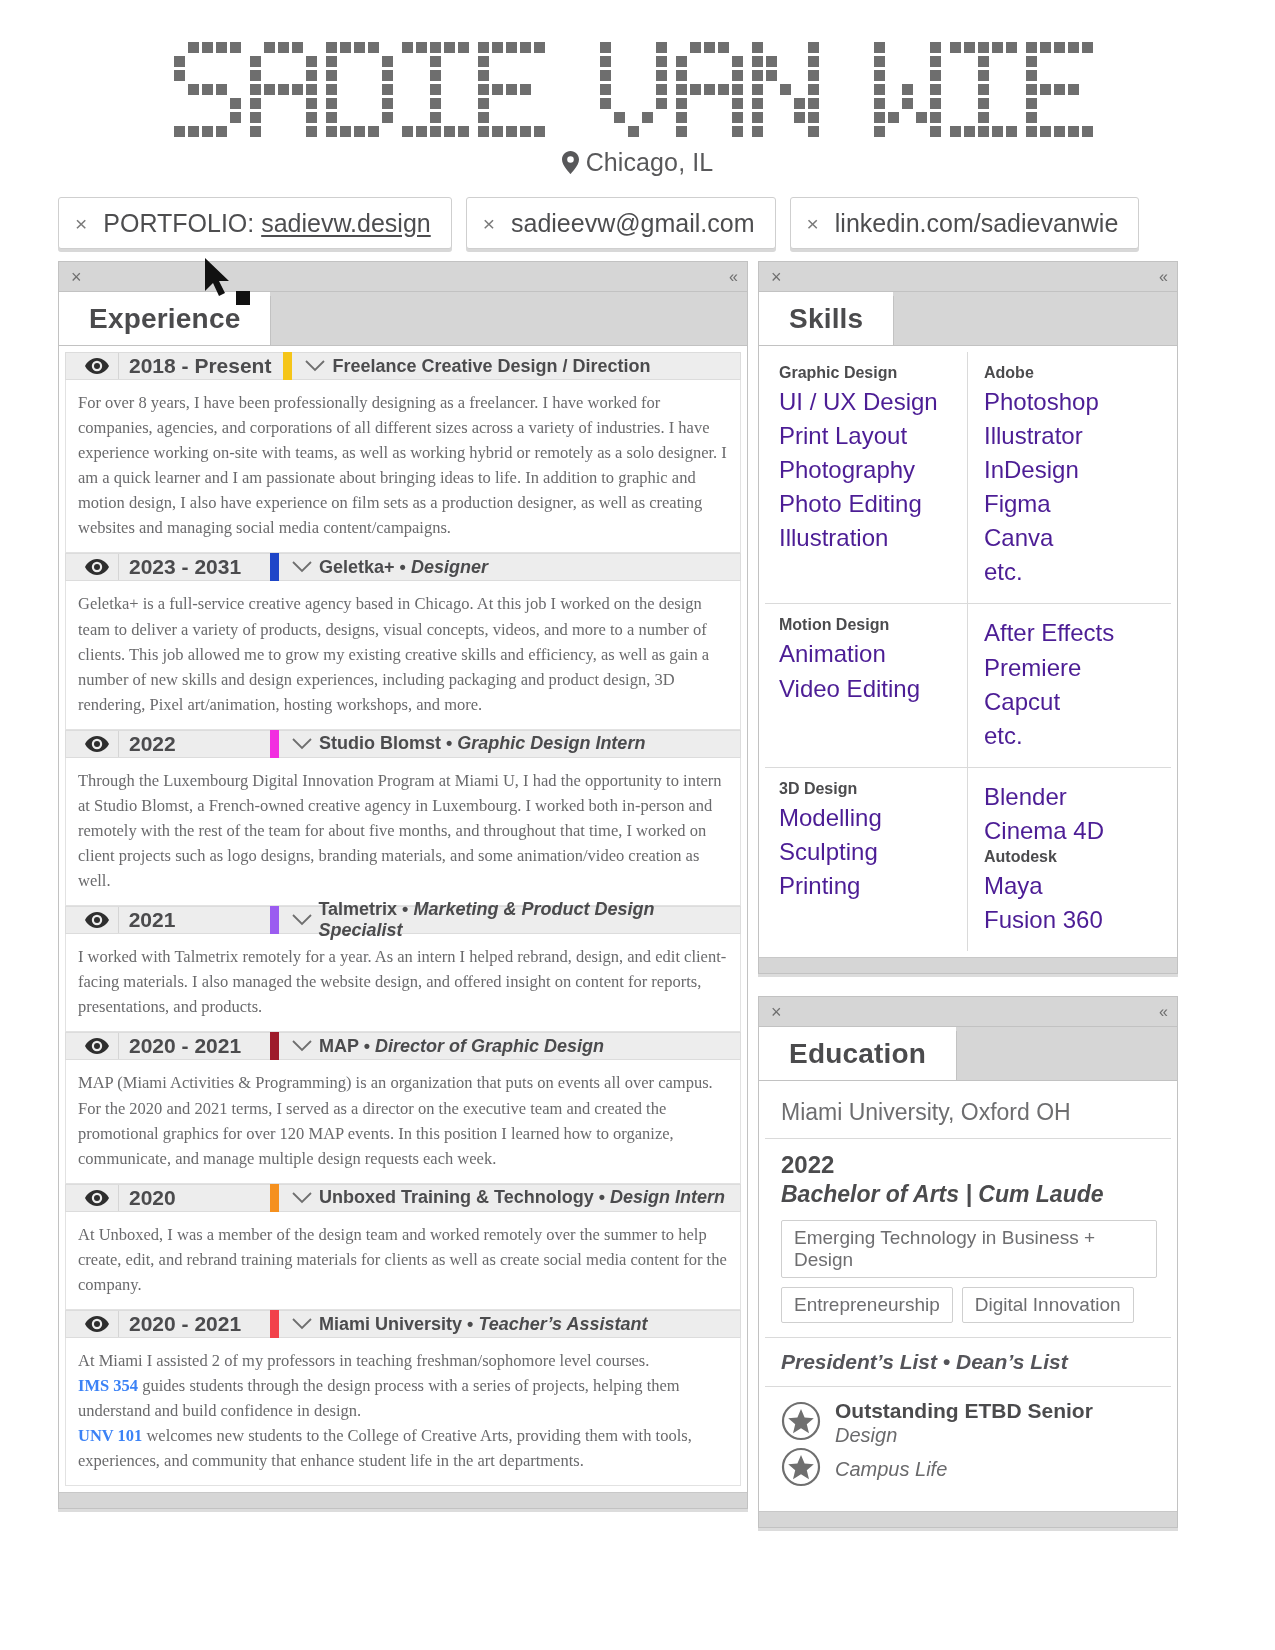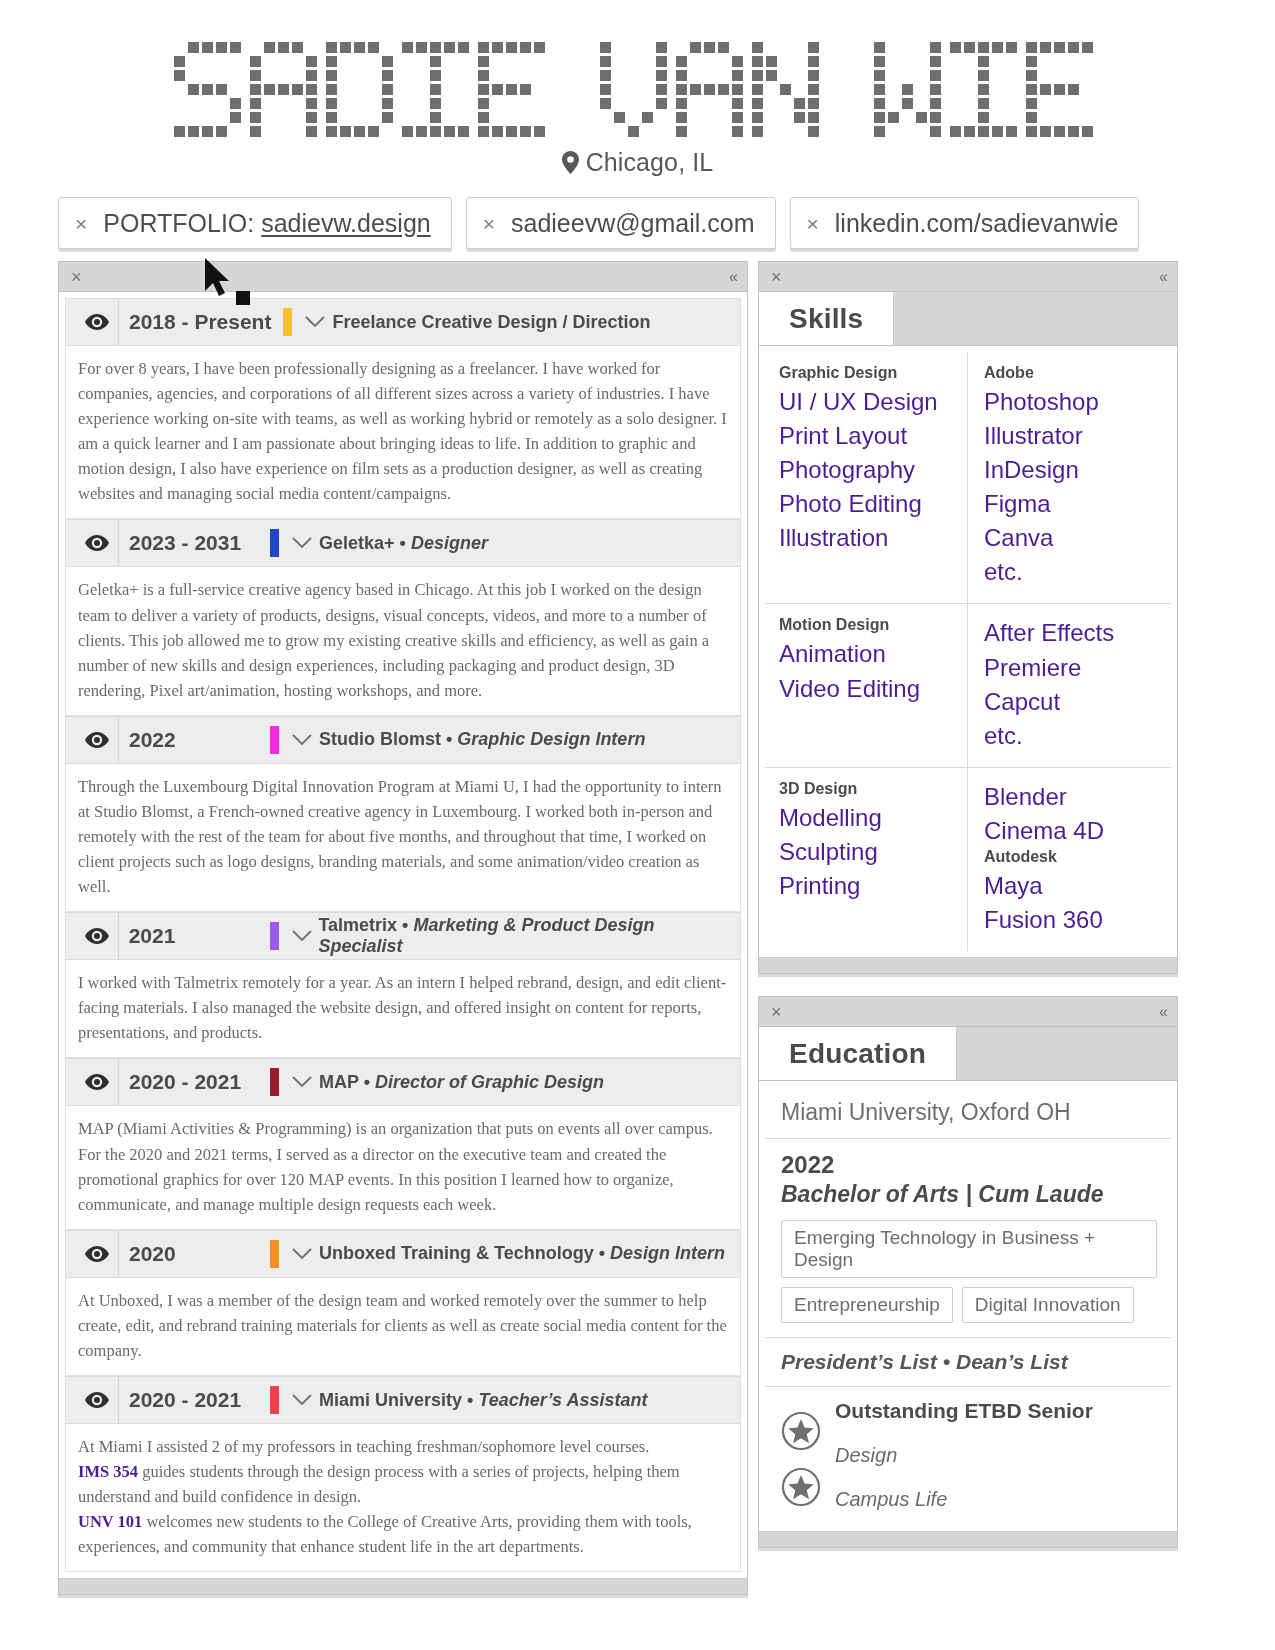--- a/index.html
+++ b/index.html
@@ -75,38 +75,38 @@
     font-size: 28px; font-weight: 700; color: #4b4b4d; letter-spacing: .2px;
   }
   .panel-tabrow .tab-filler { flex: 1; background: #d6d6d6; border-left: 1px solid #c2c2c2; margin: 4px 4px 0 0; }
   .panel-inner { padding: 6px; background: #ffffff; }
   .panel-foot { height: 16px; background: #d6d6d6; border-top: 1px solid #c8c8c8; }
 
   
   .exp-list { display: flex; flex-direction: column; }
   .exp-head {
     background: #ededed; border: 1px solid #dcdcdc;
-    height: 48px; display: flex; align-items: center; gap: 0;
+    height: 28px; display: flex; align-items: center; gap: 0;
     padding: 0 0 0 10px;
   }
   .eye { width: 42px; display: flex; align-items: center; justify-content: center; }
   .exp-date {
     font-size: 21px; font-weight: 700; color: #4b4b4d;
     padding: 0 10px 0 10px; min-width: 150px; border-left: 1px solid #d5d5d5;
     display: flex; align-items: center; height: 100%;
   }
   .exp-bar { width: 9px; height: 28px; flex: none; margin: 0 6px 0 2px; }
   .chev { width: 34px; display: flex; align-items: center; justify-content: center; color: #6f6f6f; }
   .exp-title { font-size: 18px; color: #4b4b4d; font-weight: 600; }
   .exp-title i { font-style: italic; font-weight: 600; }
   .exp-body {
     border: 1px solid #e2e2e2; border-top: none; padding: 10px 12px 12px 12px;
     font-size: 16.5px; line-height: 1.52; color: #6a6a6c; font-family: Liberation Serif, serif;
   }
-  .exp-body b { color: #4c1d95; font-weight: 700; }
+  .exp-body b { color: #3b82f6; font-weight: 700; }
 
   
   .skills-grid { display: flex; flex-direction: column; }
   .skills-row { display: flex; border-bottom: 1px solid #dadada; }
   .skills-row:last-child { border-bottom: none; }
   .sk-left { width: 50%; padding: 12px 14px 14px 14px; border-right: 1px solid #dadada; }
   .sk-right { width: 50%; padding: 12px 14px 14px 16px; }
   .sk-h { font-size: 16px; font-weight: 700; color: #4b4b4d; margin-bottom: 3px; }
   .sk-i { font-size: 24px; color: #4c1d95; line-height: 1.42; font-weight: 400; }
 
@@ -114,21 +114,21 @@
   .edu-school { font-size: 23px; color: #6e6e70; padding: 12px 14px 12px 16px; border-bottom: 1px solid #dadada; font-weight: 300; }
   .edu-block { padding: 12px 14px 14px 16px; border-bottom: 1px solid #dadada; }
   .edu-year { font-size: 24px; font-weight: 700; color: #4b4b4d; }
   .edu-degree { font-size: 23px; font-weight: 700; font-style: italic; color: #4b4b4d; margin: 2px 0 12px 0; }
   .edu-tags { display: flex; flex-wrap: wrap; gap: 9px; }
   .edu-tag { border: 1px solid #cfcfcf; border-radius: 2px; padding: 6px 12px; font-size: 19px; color: #6e6e70; background: #fff; font-weight: 300; }
   .edu-lists { padding: 12px 14px 12px 16px; border-bottom: 1px solid #dadada; font-size: 21px; font-style: italic; font-weight: 600; color: #55555a; }
   .awards { padding: 12px 14px 14px 16px; display: flex; flex-direction: column; }
   .award { display: flex; align-items: center; gap: 14px; }
   .award-txt .a-title { font-size: 21px; font-weight: 700; color: #4b4b4d; line-height: 1.15; }
-  .award-txt .a-sub { font-size: 20px; font-style: italic; color: #6a6a6c; line-height: 1.2; margin-top: 20px; }
+  .award-txt .a-sub { font-size: 20px; font-style: italic; color: #6a6a6c; line-height: 1.2; }
 </style>
 </head>
 <body>
 
 <div class="page">
 
   <div class="name-wrap">
     <div class="dotname" id="dotname">
         <div class="dm-char">
           <div class="dm-off"></div>
@@ -574,20 +574,24 @@
   </svg>
   <div class="cursor-sq"></div>
 
   <div class="columns">
 
     <div class="col-left">
       <div class="panel">
         <div class="panel-titlebar">
           <span class="tb-x">×</span>
           <span class="tb-collapse">«</span>
+        </div>
+        <div class="panel-tabrow">
+          <div class="panel-tab">Experience</div>
+          <div class="tab-filler"></div>
         </div>
         <div class="panel-inner">
           <div class="exp-list" id="exp-list">
               <div class="exp-head">
                 <span class="eye">
                   <svg width="24" height="16" viewBox="0 0 24 16">
                     <path d="M12 0C6 0 1.6 4.6 0 8c1.6 3.4 6 8 12 8s10.4-4.6 12-8c-1.6-3.4-6-8-12-8zm0 13.2A5.2 5.2 0 1 1 12 2.8a5.2 5.2 0 0 1 0 10.4z" fill="#2e2e2e"></path>
                     <circle cx="12" cy="8" r="3" fill="#2e2e2e"></circle>
                   </svg>
                 </span>

